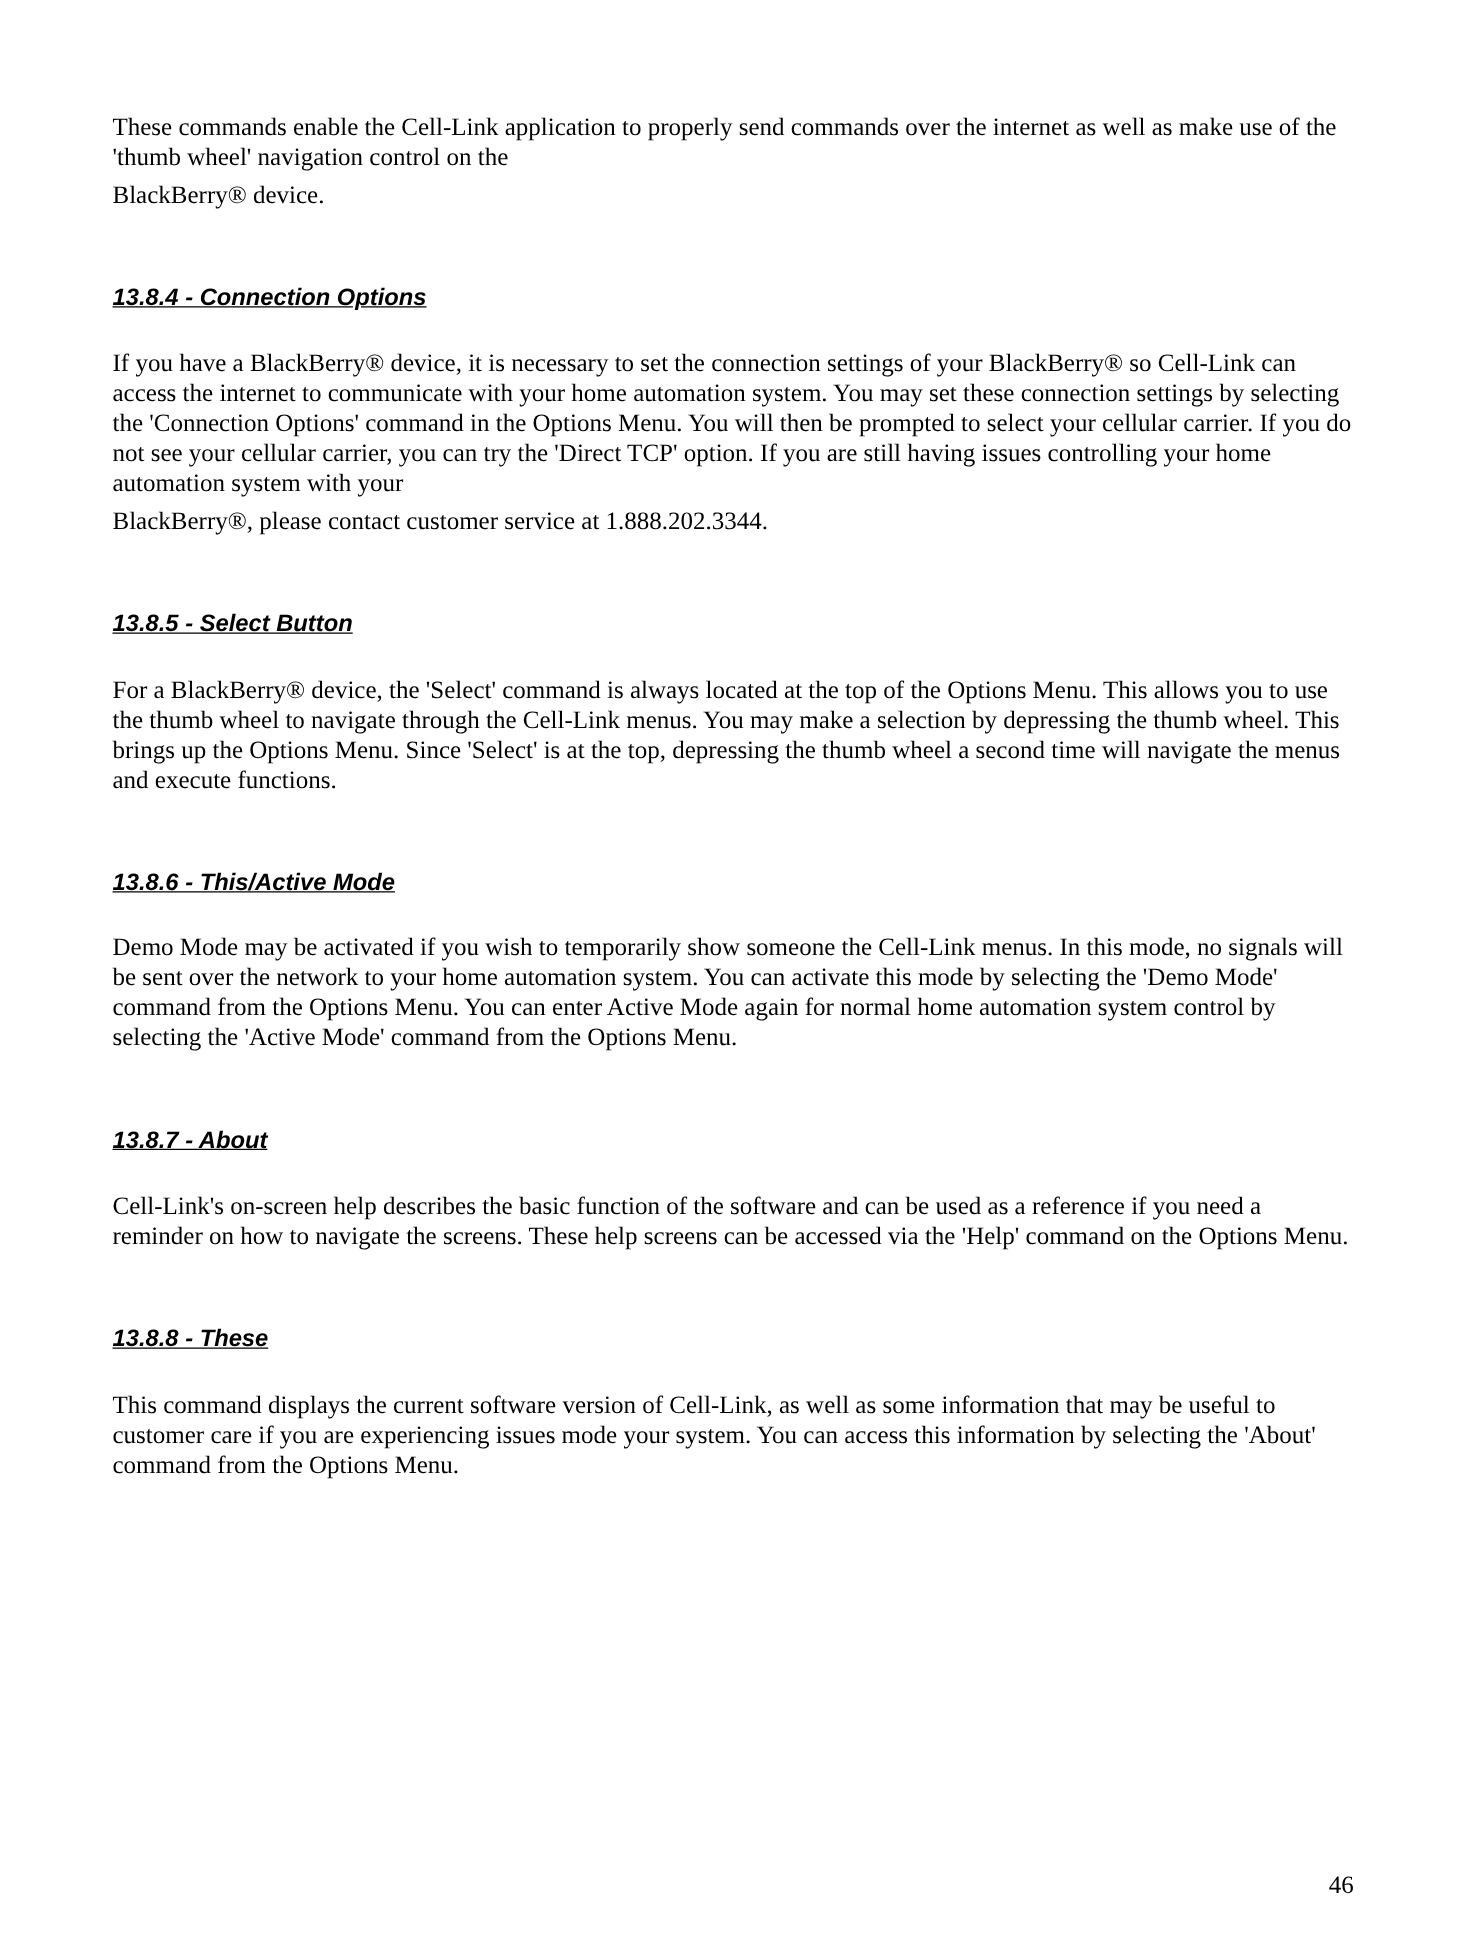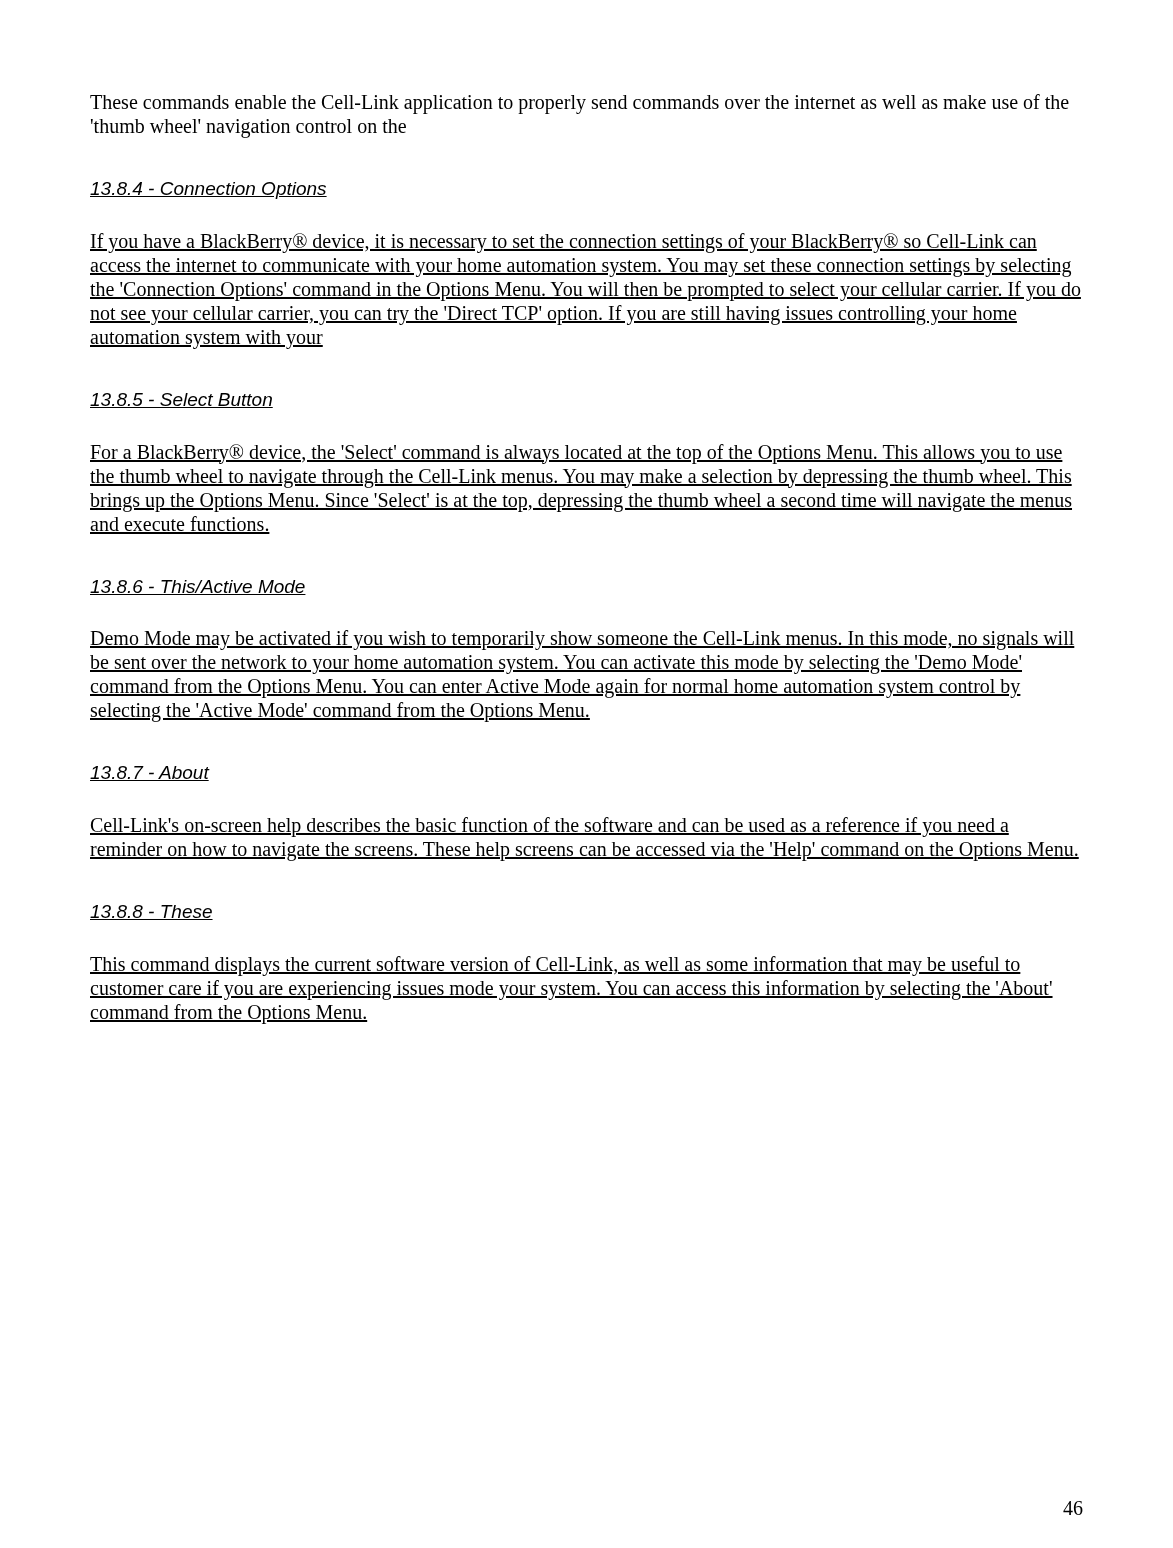--- a/index.html
+++ b/index.html
@@ -12,49 +12,51 @@
     line-height: 1.2;
   }
   p {
     margin: 0 0 6px 0;
   }
   .section-heading {
     font-family: Arial, Helvetica, sans-serif;
     font-style: italic;
     text-decoration: underline;
     font-size: 19px;
-    margin-top: 40px;
+    margin-top: 60px;
     margin-bottom: 28px;
+    font-weight: bold;
   }
   .intro-block {
     margin-bottom: 10px;
   }
   .body-block {
     margin-bottom: 10px;
-    text-decoration: underline;
   }
   .page-num {
     position: fixed;
     bottom: 28px;
     right: 90px;
     font-family: "Times New Roman", Times, serif;
     font-size: 20px;
     text-align: right;
   }
 </style>
 </head>
 <body>
 
 <div class="intro-block">
   <p>These commands enable the Cell-Link application to properly send commands over the internet as well as make use of the 'thumb wheel' navigation control on the</p>
+  <p>BlackBerry® device.</p>
 </div>
 
 <div class="section-heading">13.8.4 - Connection Options</div>
 <div class="body-block">
   <p>If you have a BlackBerry® device, it is necessary to set the connection settings of your BlackBerry® so Cell-Link can access the internet to communicate with your home automation system. You may set these connection settings by selecting the 'Connection Options' command in the Options Menu. You will then be prompted to select your cellular carrier. If you do not see your cellular carrier, you can try the 'Direct TCP' option. If you are still having issues controlling your home automation system with your</p>
+  <p>BlackBerry®, please contact customer service at 1.888.202.3344.</p>
 </div>
 
 <div class="section-heading">13.8.5 - Select Button</div>
 <div class="body-block">
   <p>For a BlackBerry® device, the 'Select' command is always located at the top of the Options Menu. This allows you to use the thumb wheel to navigate through the Cell-Link menus. You may make a selection by depressing the thumb wheel. This brings up the Options Menu.  Since 'Select' is at the top, depressing the thumb wheel a second time will navigate the menus and execute functions.</p>
 </div>
 
 <div class="section-heading">13.8.6 - This/Active Mode</div>
 <div class="body-block">
   <p>Demo Mode may be activated if you wish to temporarily show someone the Cell-Link menus. In this mode, no signals will be sent over the network to your home automation system. You can activate this mode by selecting the 'Demo Mode' command from the Options Menu. You can enter Active Mode again for normal home automation system control by selecting the 'Active Mode' command from the Options Menu.</p>

